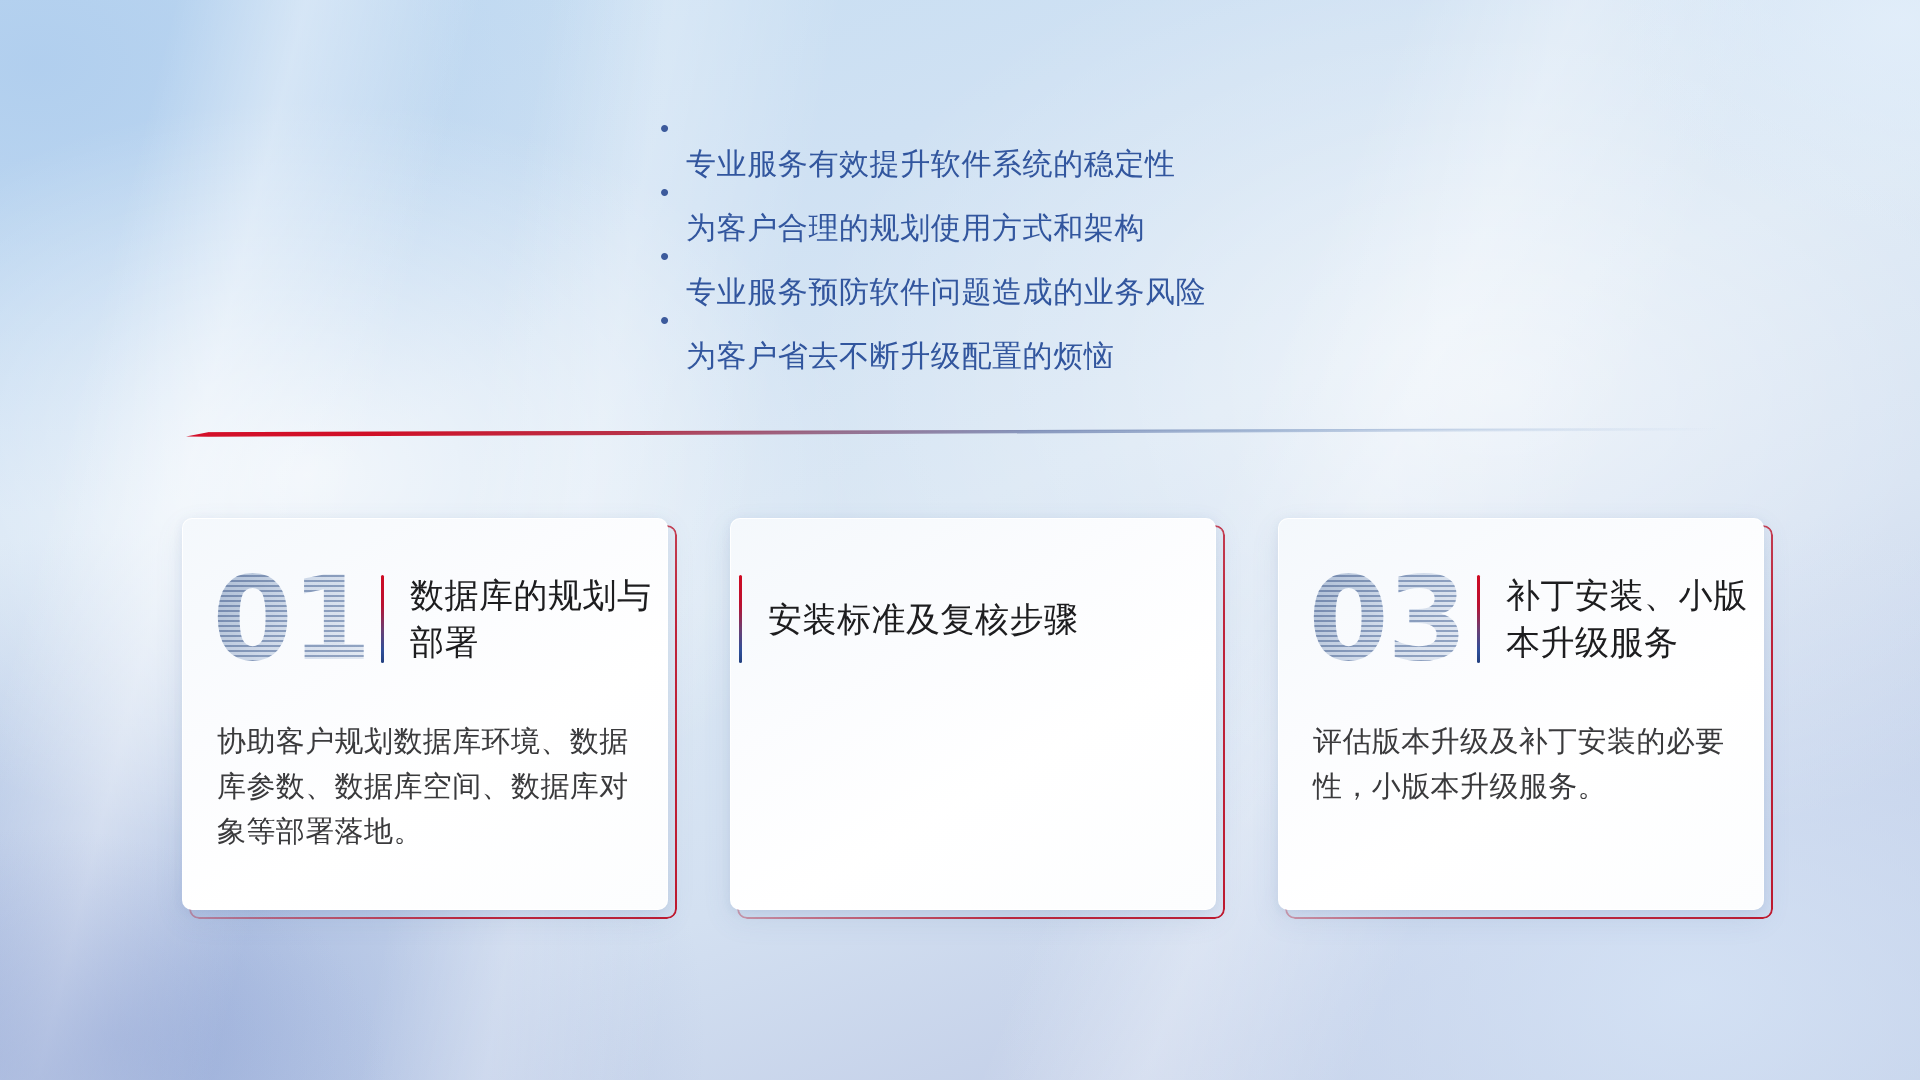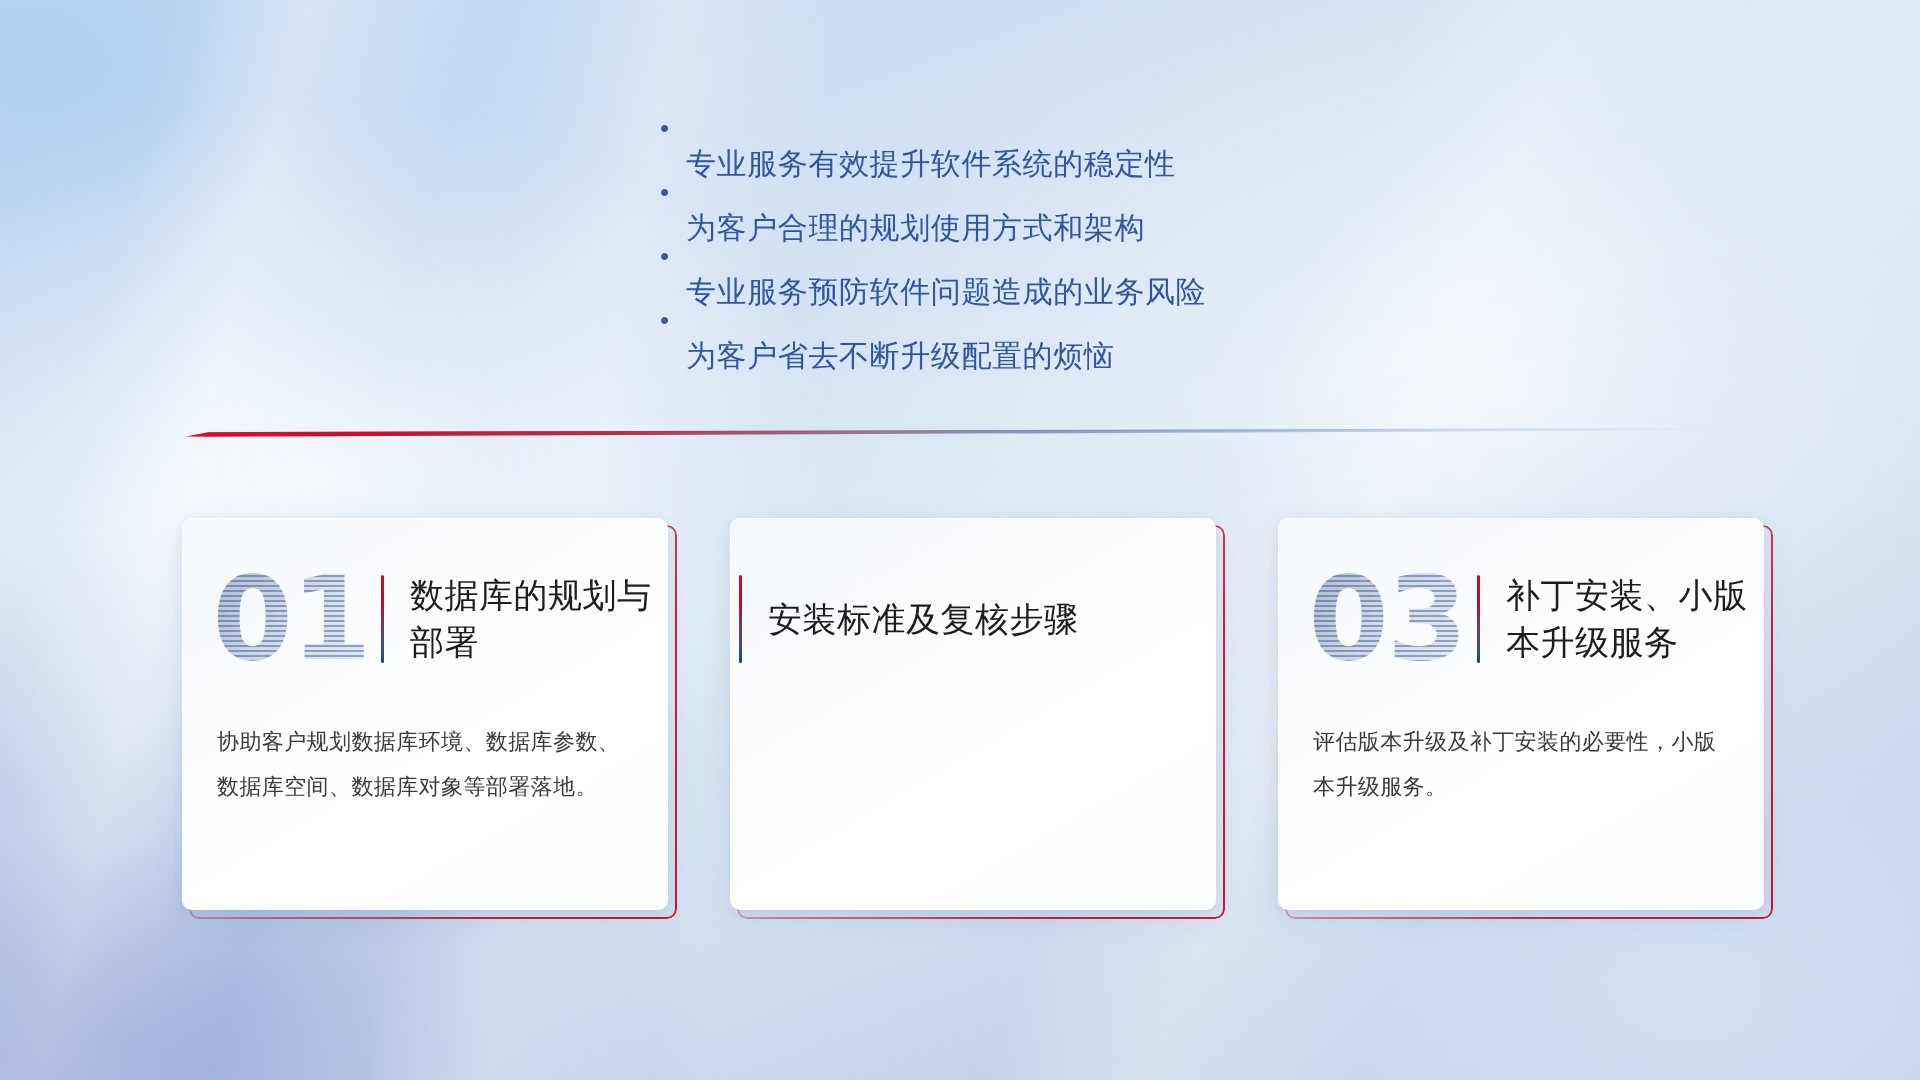--- a/index.html
+++ b/index.html
@@ -181,21 +181,21 @@
     line-height: 47px;
     color: #1d1d1f;
     letter-spacing: 0.5px;
     font-family: "Liberation Sans", "DejaVu Sans", sans-serif;
   }
 
   .card-body {
     position: absolute;
     left: 34px; top: 200px;
     width: 416px;
-    font-size: 22px;
+    font-size: 29px;
     line-height: 45px;
     color: #3a3a3c;
     letter-spacing: 0.4px;
     font-family: Liberation Serif, serif;
   }
 </style>
 </head>
 <body>
 
 <div id="slide">

